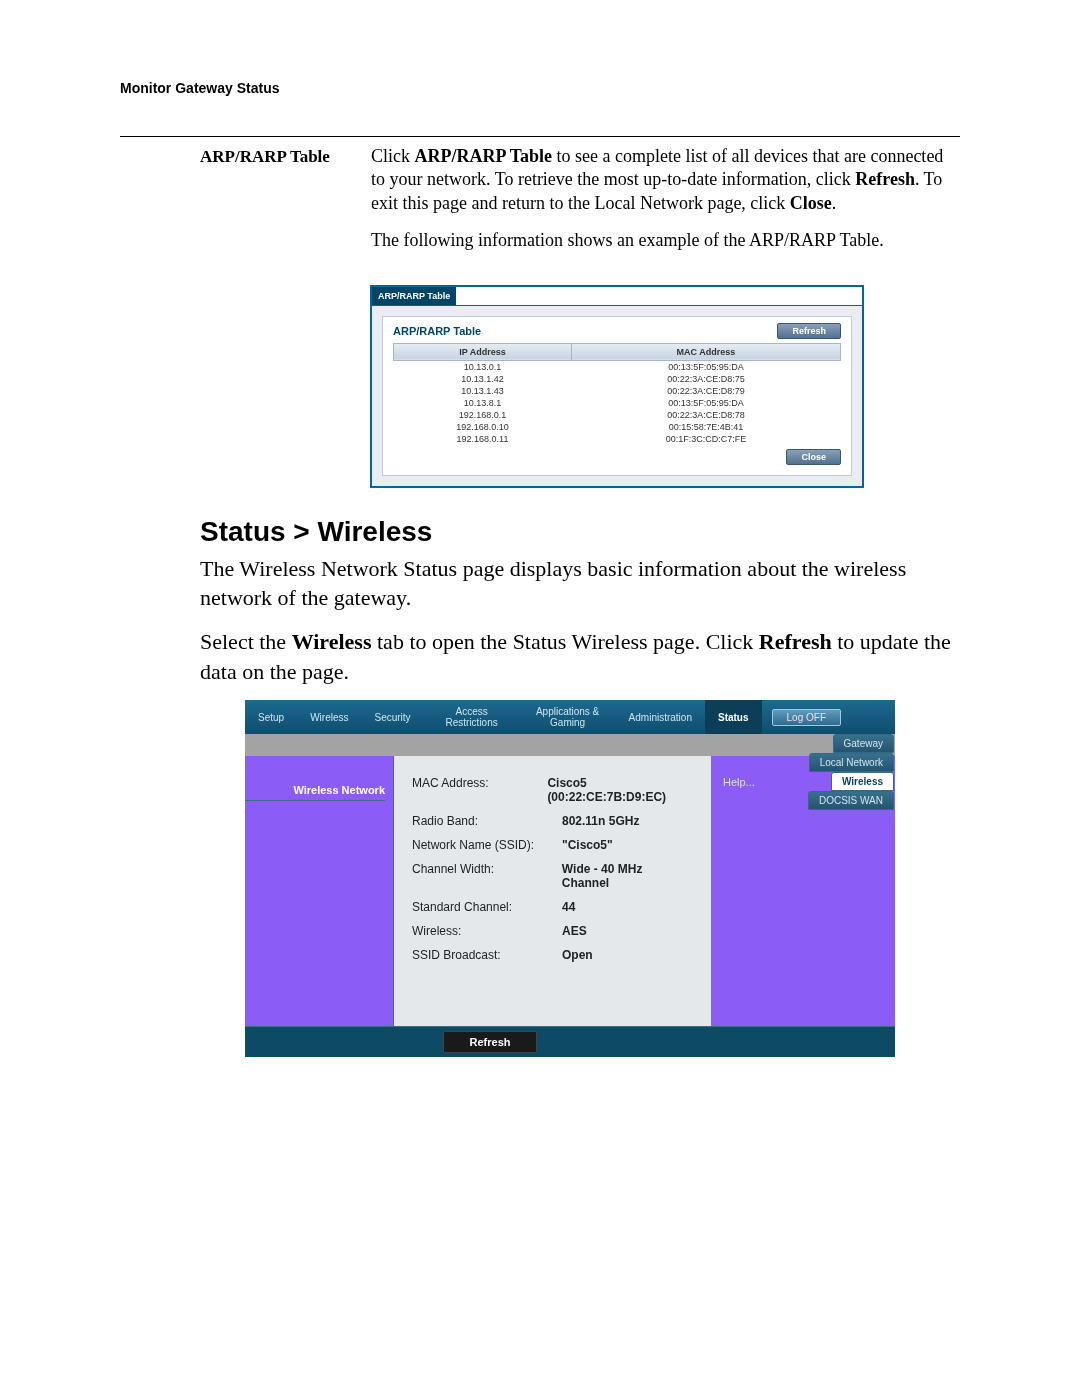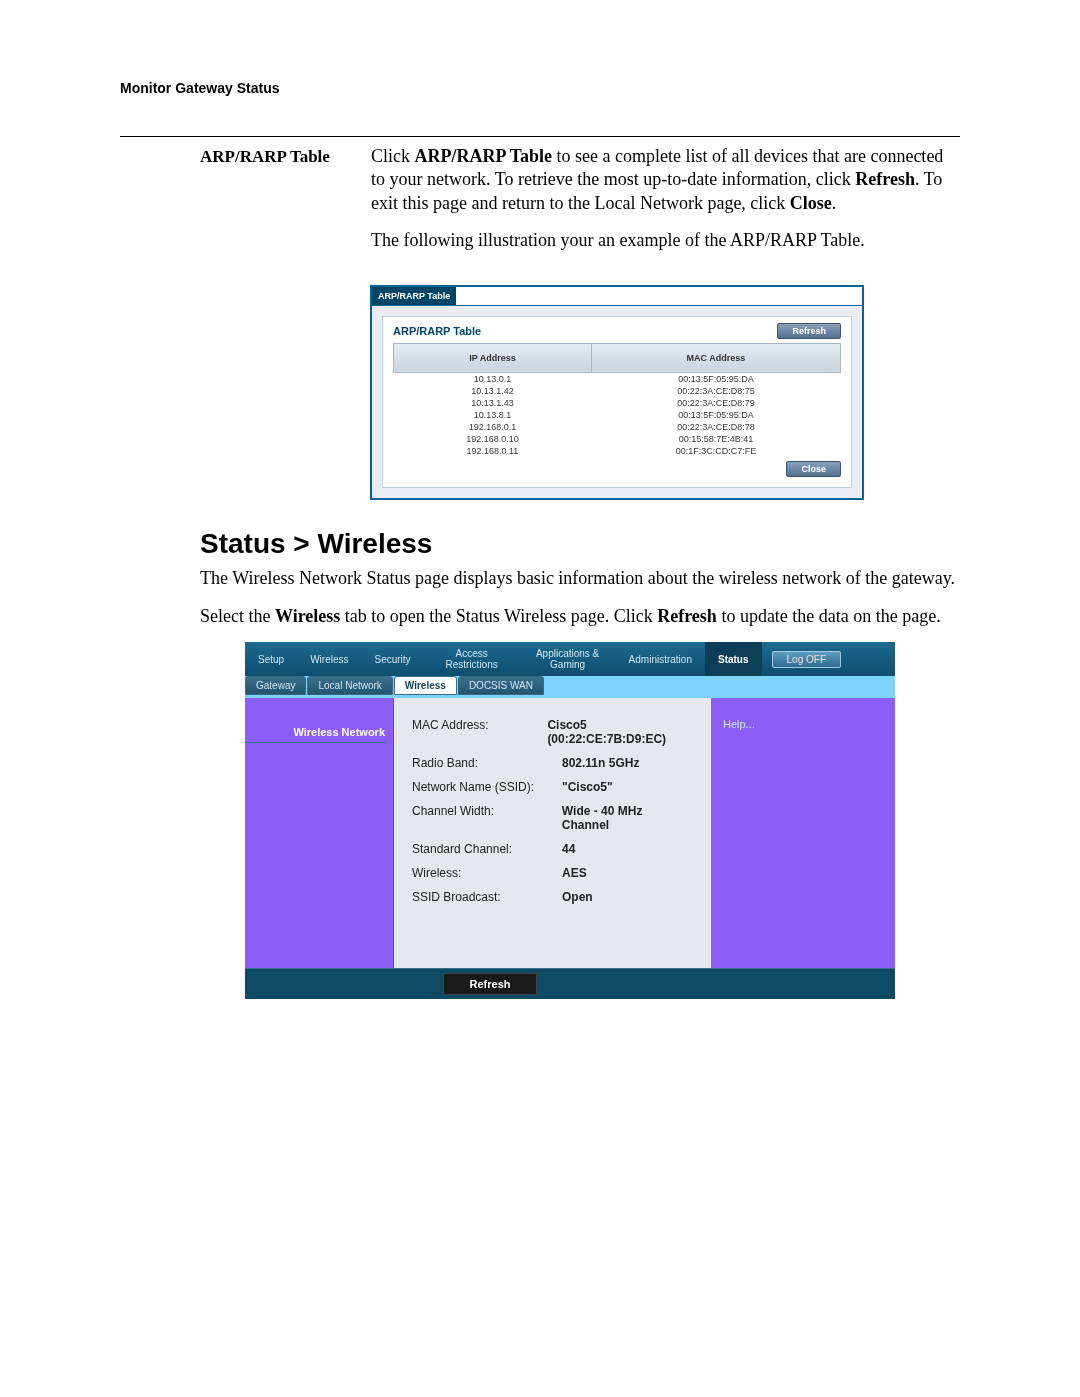--- a/index.html
+++ b/index.html
@@ -91,40 +91,40 @@
   .arp-table-wrap { }
   .arp-table {
     width: 100%;
     border-collapse: collapse;
     font-size: 9px;
     color: #333;
   }
   .arp-table th {
     background: linear-gradient(#e6ecf3,#c7d3e0);
     font-weight: bold;
-    padding: 9px;
+    padding: 3px;
     border: 1px solid #a6b6c8;
   }
   .arp-table td {
     text-align: center;
     padding: 1px;
   }
   .arp-close-row {
     display:flex;
     justify-content:flex-end;
     margin-top:4px;
   }
   .status-heading {
     font-family: Arial, sans-serif;
     font-weight: bold;
     font-size: 28px;
     margin: 28px 0 6px 80px;
   }
   .body-text {
-    font-size: 18px;
+    font-size: 22px;
     line-height: 1.35;
     margin-left: 80px;
     margin-right: 0;
     margin-bottom: 14px;
   }
   .router-img {
     margin-left: 80px;
     width: 650px;
     font-family: Arial, sans-serif;
     font-size: 10px;
@@ -155,24 +155,25 @@
     margin-left: 10px;
     background: linear-gradient(#5f9cbe,#2d6c90);
     color:#f2dfde;
     border:1px solid #9dcbe2;
     padding:2px 14px;
     border-radius:2px;
     font-size:10px;
   }
   .nav2 {
     display:flex;
-    background: #7dd3fc;
+    background: #a3a3a3;
     height:22px;
-    align-items:flex-start;
+    align-items:flex-end;
     font-size:10px;
+    flex-direction:column;
   }
   .nav2 .tab {
     padding: 3px 10px;
     color:#cfe4ef;
     border:1px solid #326b87;
     background: linear-gradient(#3a6f8c,#235570);
     border-radius:3px 3px 0 0;
     margin-right:1px;
   }
   .nav2 .tab.active {
@@ -247,21 +248,21 @@
   <div class="chapter-header">Monitor Gateway Status</div>
 
   <hr class="rule">
 
   <div class="section1">
     <div class="section1-label">ARP/RARP Table</div>
     <div class="section1-body">
       <p>
         <span>Click </span><b>ARP/RARP Table</b><span> to see a complete list of all devices that are connected to your network. To retrieve the most up-to-date information, click </span><b>Refresh</b><span>. To exit this page and return to the Local Network page, click </span><b>Close</b><span>.</span>
       </p>
-      <p>The following illustration your an example of the ARP/RARP Table.</p>
+      <p>The following information shows an example of the ARP/RARP Table.</p>
     </div>
   </div>
 
   <div class="arp-img">
     <div class="arp-top">
       <div class="arp-tab">ARP/RARP Table</div>
     </div>
     <div style="background:#e9edf3;padding:4px;">
       <div class="arp-inner">
         <div class="arp-inner-head">

